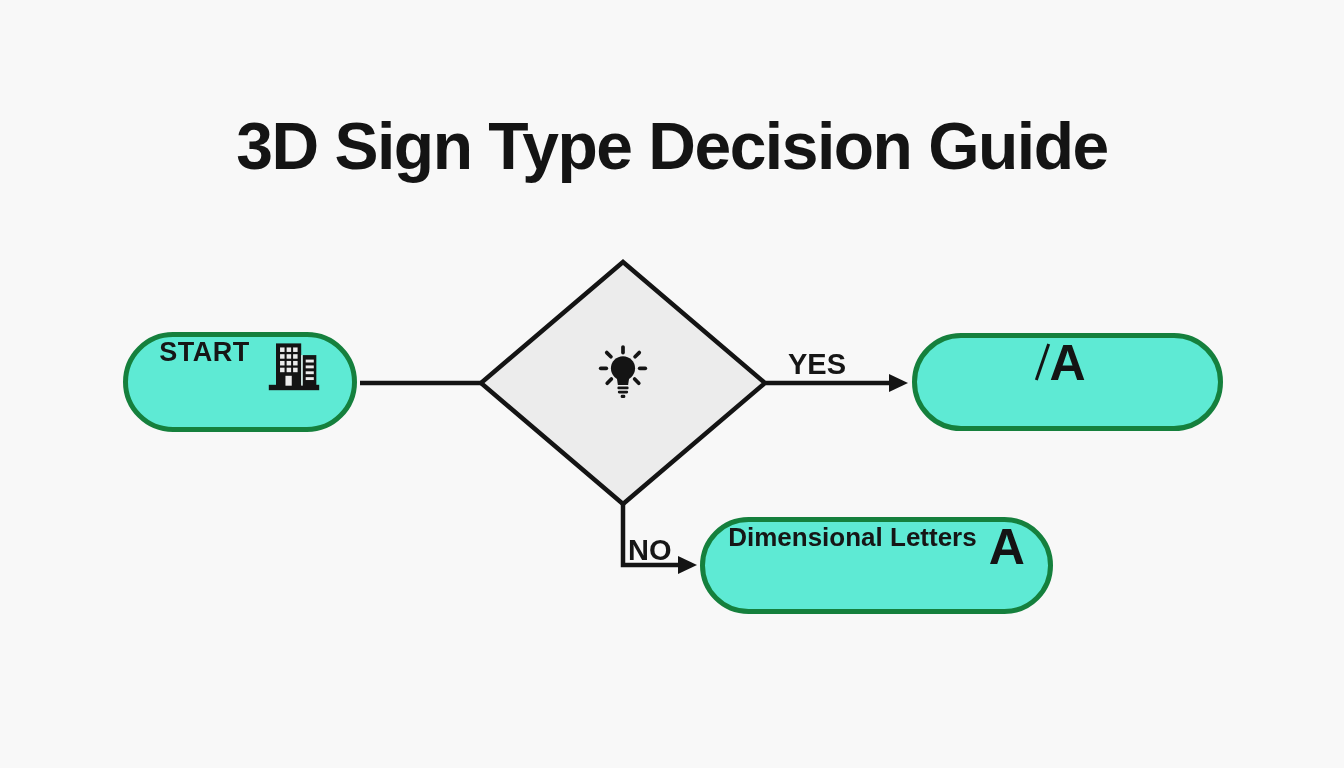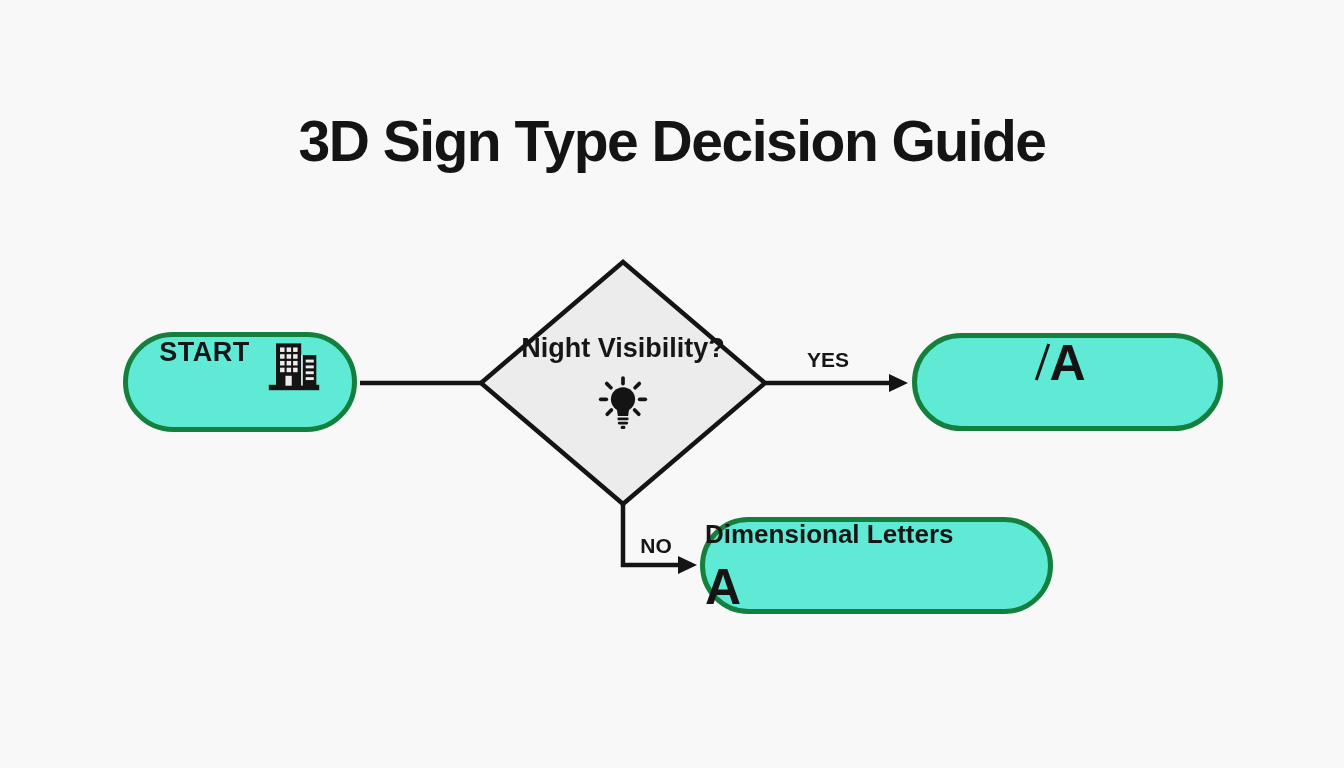--- a/index.html
+++ b/index.html
@@ -19,21 +19,21 @@
   #flow-svg {
     position: absolute;
     left: 0; top: 0;
     width: 1344px; height: 768px;
   }
   .page-title {
     position: absolute;
     left: 0; right: 0;
     top: 108px;
     text-align: center;
-    font-size: 57px;
+    font-size: 66px;
     font-weight: bold;
     letter-spacing: -1.5px;
     color: #141414;
   }
   .pill {
     position: absolute;
     background: #5eead4;
     border: 5px solid #15803d;
     border-radius: 60px;
     display: flex;
@@ -41,21 +41,21 @@
     justify-content: center;
   }
   .pill-label {
     font-weight: bold;
     color: #161616;
   }
   #start-node { left: 123px; top: 332px; width: 234px; height: 100px; gap: 17px; }
   #start-node .pill-label { font-size: 27px; letter-spacing: 0.5px; }
   #channel-node { left: 912px; top: 333px; width: 311px; height: 98px; gap: 18px; }
   #channel-node .pill-label { font-size: 26px; }
-  #dimensional-node { left: 700px; top: 517px; width: 353px; height: 97px; gap: 12px; flex-direction: column; }
+  #dimensional-node { left: 700px; top: 517px; width: 353px; height: 97px; gap: 12px; }
   #dimensional-node .pill-label { font-size: 26px; }
 
   .letter-a {
     font-weight: bold;
     font-size: 50px;
     line-height: 1;
     color: #141414;
     position: relative;
     display: inline-block;
   }
@@ -82,23 +82,23 @@
   .decision-text {
     text-align: center;
     font-weight: bold;
     font-size: 27px;
     line-height: 31px;
     color: #161616;
   }
   .edge-label {
     position: absolute;
     font-weight: bold;
-    font-size: 21px;
+    font-size: 29px;
     color: #161616;
-    text-align: center;
+    text-align: left;
   }
   #yes-label { left: 788px; top: 348px; width: 80px; }
   #no-label  { left: 628px; top: 534px; width: 56px; }
 
   .icon { display: inline-flex; }
 </style>
 </head>
 <body>
 
 <div id="canvas">
@@ -146,21 +146,20 @@
           <rect x="43" y="30.5" width="9" height="3.2"></rect>
           <rect x="43" y="37" width="9" height="3.2"></rect>
           <rect x="43" y="43.5" width="9" height="3.2"></rect>
         </g>
       </svg>
     </span>
   </div>
 
   <div class="decision-content">
     <div class="decision-text">
-      <div>Night Visibility?</div>
     </div>
     <span class="icon">
       <svg width="52" height="56" viewBox="0 0 56 60">
         <g stroke="#141414" stroke-width="4" stroke-linecap="round">
           <line x1="28" y1="8" x2="28" y2="2"></line>
           <line x1="41" y1="12.5" x2="45.5" y2="8"></line>
           <line x1="15" y1="12.5" x2="10.5" y2="8"></line>
           <line x1="46" y1="25" x2="52" y2="25"></line>
           <line x1="10" y1="25" x2="4" y2="25"></line>
           <line x1="40.5" y1="36.5" x2="45" y2="41"></line>

